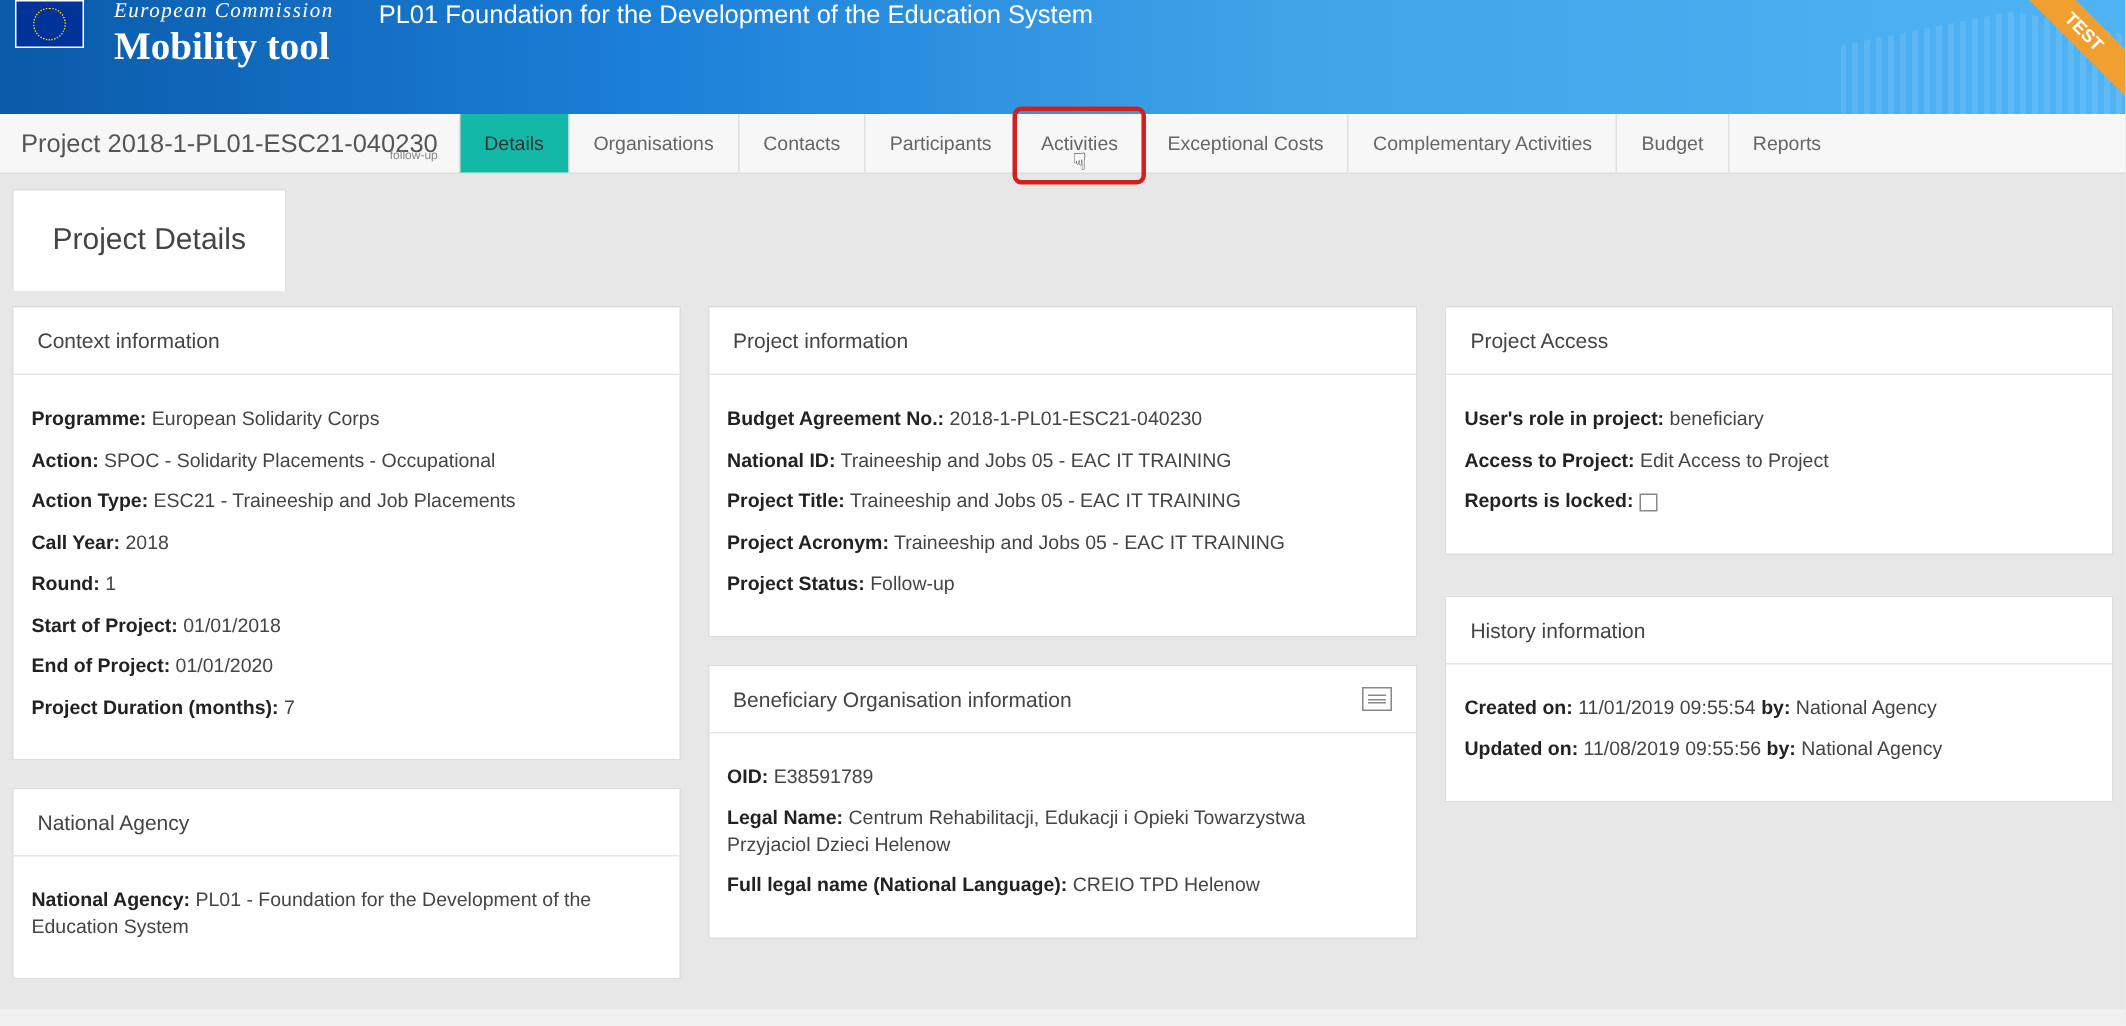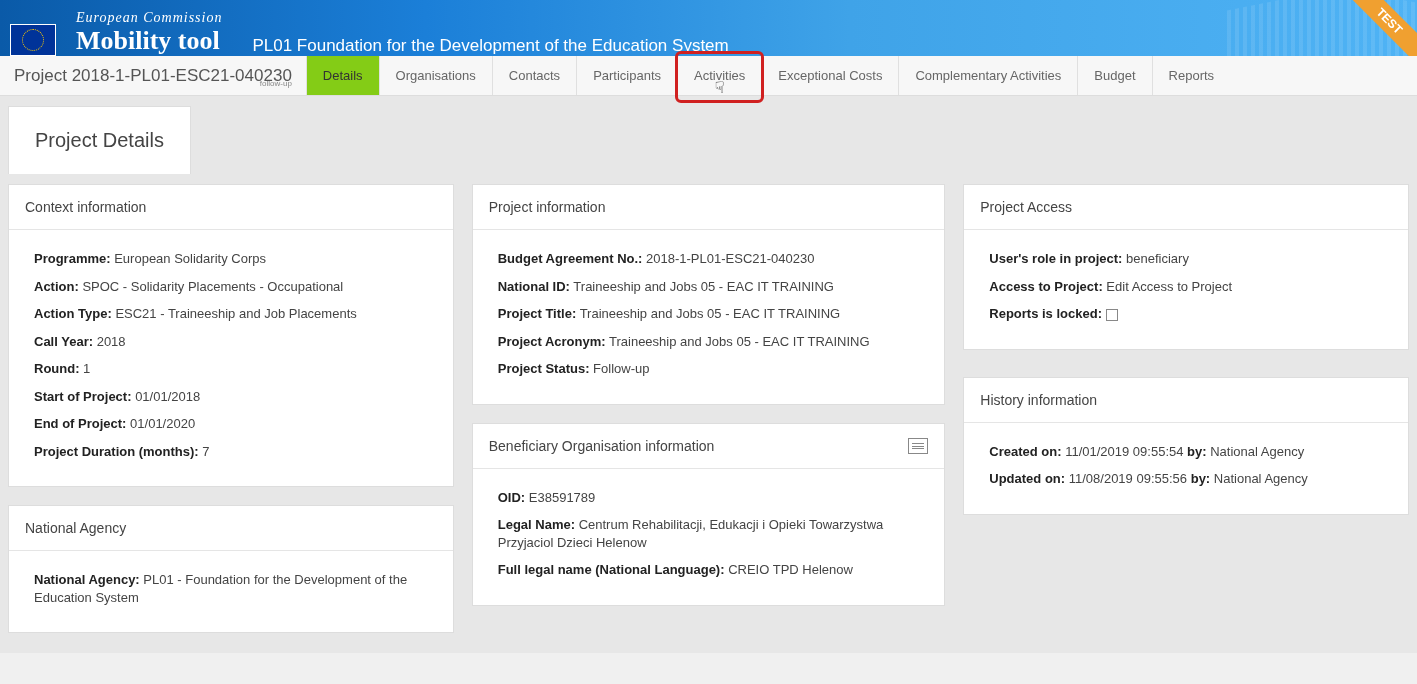--- a/index.html
+++ b/index.html
@@ -1,25 +1,25 @@
 <!DOCTYPE html>
 <html><head>
 <meta charset="utf-8">
 <style>
   * { box-sizing: border-box; margin: 0; padding: 0; }
   body { font-family: Arial, Helvetica, sans-serif; font-size: 13px; color: #333; background: #f0f0f0; width: 1417px; }
 
   
   .header {
     position: relative;
-    height: 56px;
+    height: 76px;
     background: linear-gradient(to right, #0a5aa8 0%, #1b7fd8 30%, #3fa3e8 60%, #4fb3f5 100%);
     color: #fff;
     display: flex;
-    align-items: flex-end;
+    align-items: flex-start;
     padding-left: 10px;
     overflow: hidden;
   }
   .eu-flag {
     width: 46px; height: 32px;
     background: #003399;
     border: 1px solid #fff;
     position: relative;
     margin-right: 20px;
   }
@@ -63,21 +63,21 @@
   .project-code { font-size: 17px; color: #555; padding: 0 14px; position: relative; }
   .project-code .sub { position: absolute; right: 14px; bottom: -2px; font-size: 8px; color: #888; }
   .tabs { display: flex; height: 100%; }
   .tab {
     padding: 0 16px;
     display: flex; align-items: center;
     font-size: 13px; color: #666;
     cursor: pointer;
     border-left: 1px solid #e0e0e0;
   }
-  .tab.active { background: #84cc16; color: #333; }
+  .tab.active { background: #14b8a6; color: #333; }
   .tab.highlighted { position: relative; }
   .highlight-box {
     position: absolute;
     border: 3px solid #d02020;
     border-radius: 6px;
     pointer-events: none;
     top: -5px; left: -3px; right: -3px; height: 52px;
   }
   .cursor-hand {
     position: absolute;
@@ -105,21 +105,21 @@
   .col.mid   { flex-basis: 34%; }
   .col.right { flex-basis: 32%; gap: 27px; }
 
   .panel { background: #fff; border: 1px solid #ddd; }
   .panel h2 {
     font-size: 14px; font-weight: normal; color: #444;
     padding: 14px 16px;
     border-bottom: 1px solid #e5e5e5;
     display: flex; justify-content: space-between; align-items: center;
   }
-  .panel .body { padding: 10px 16px 16px 25px; }
+  .panel .body { padding: 10px 16px 16px 12px; }
   .row { margin: 10px 0; font-size: 13px; color: #444; line-height: 1.35; }
   .row b, .row .lbl { font-weight: bold; color: #222; }
   .checkbox { width: 12px; height: 12px; border: 1px solid #888; display: inline-block; vertical-align: middle; }
 
   .list-icon {
     width: 20px; height: 16px; display: inline-block;
     border: 1px solid #888; position: relative;
   }
   .list-icon::before, .list-icon::after {
     content:""; position:absolute; left:3px; right:3px; height:1px; background:#888;

